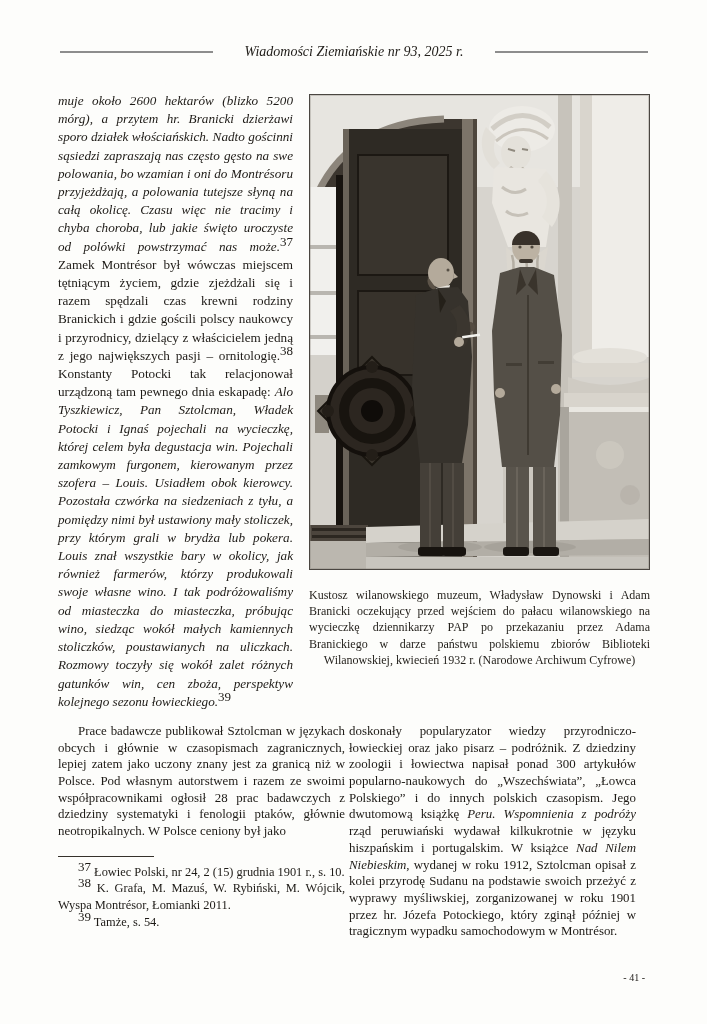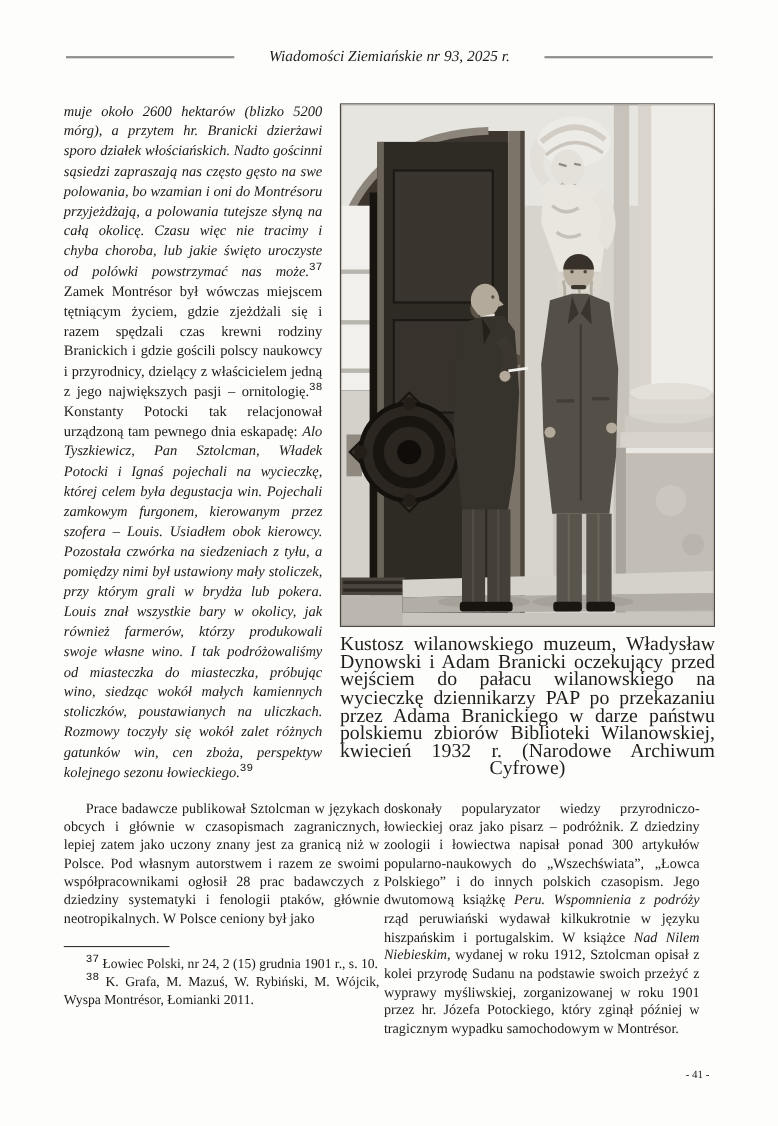--- a/index.html
+++ b/index.html
@@ -11,26 +11,26 @@
   
   .hdr{position:absolute;top:44px;left:60px;width:588px;display:flex;align-items:center;gap:32px;}
   .hdr .rule{flex:1;height:2px;background:#8d8d8d;}
   .hdr .jtitle{font-style:italic;font-size:14px;white-space:nowrap;color:#23201c;}
   
   .content{position:absolute;top:92px;left:58px;width:592px;}
   figure.photo-fig{float:right;width:341px;margin:2px 0 8px 16px;padding:0;}
   .photo-frame{width:341px;height:476px;border:1px solid #4a4641;box-sizing:border-box;background:#d7d4ce;}
   .photo-frame svg{display:block;}
   figcaption{
-    margin-top:7px;font-size:18px;line-height:16.2px;color:#211e19;
+    margin-top:17px;font-size:12px;line-height:16.2px;color:#211e19;
     text-align:justify;text-align-last:center;
   }
   .paraA{margin:0;font-size:13.2px;line-height:18.2px;text-align:justify;}
   .paraA .it{font-style:italic;}
-  sup.fnref{font-size:10px;vertical-align:super;line-height:0;font-family:Liberation Mono, monospace;}
+  sup.fnref{font-size:13px;vertical-align:super;line-height:0;}
   
   .bottom{clear:both;padding-top:12px;display:flex;gap:4px;}
   .col{width:287px;font-size:12.9px;line-height:16.7px;text-align:justify;}
   .paraB{margin:0;text-indent:20px;}
   .paraC{margin:0;}
   .paraC .it{font-style:italic;}
   
   .footnotes{margin-top:16px;font-size:12.4px;line-height:16.6px;}
   .fnrule{width:96px;height:1px;background:#35312b;margin:0 0 7px 0;}
   .fn{margin:0;text-indent:20px;text-align:justify;}
@@ -197,20 +197,21 @@
 
     <p class="paraA"><span class="it">muje około 2600 hektarów (blizko 5200 mórg), a przytem hr. Branicki dzierżawi sporo działek włościańskich. Nadto gościnni sąsiedzi zapraszają nas często gęsto na swe polowania, bo wzamian i oni do Montrésoru przyjeżdżają, a polowania tutejsze słyną na całą okolicę. Czasu więc nie tracimy i chyba choroba, lub jakie święto uroczyste od polówki powstrzymać nas może.</span><sup class="fnref">37</sup><span> Zamek Montrésor był wówczas miejscem tętniącym życiem, gdzie zjeżdżali się i razem spędzali czas krewni rodziny Branickich i gdzie gościli polscy naukowcy i przyrodnicy, dzielący z właścicielem jedną z jego największych pasji – ornitologię.</span><sup class="fnref">38</sup><span> Konstanty Potocki tak relacjonował urządzoną tam pewnego dnia eskapadę: </span><span class="it">Alo Tyszkiewicz, Pan Sztolcman, Władek Potocki i Ignaś pojechali na wycieczkę, której celem była degustacja win. Pojechali zamkowym furgonem, kierowanym przez szofera – Louis. Usiadłem obok kierowcy. Pozostała czwórka na siedzeniach z tyłu, a pomiędzy nimi był ustawiony mały stoliczek, przy którym grali w brydża lub pokera. Louis znał wszystkie bary w okolicy, jak również farmerów, którzy produkowali swoje własne wino. I tak podróżowaliśmy od miasteczka do miasteczka, próbując wino, siedząc wokół małych kamiennych stoliczków, poustawianych na uliczkach. Rozmowy toczyły się wokół zalet różnych gatunków win, cen zboża, perspektyw kolejnego sezonu łowieckiego.</span><sup class="fnref">39</sup></p>
 
     <div class="bottom">
       <div class="col">
         <p class="paraB">Prace badawcze publikował Sztolcman w językach obcych i głównie w czasopismach zagranicznych, lepiej zatem jako uczony znany jest za granicą niż w Polsce. Pod własnym autorstwem i razem ze swoimi współpracownikami ogłosił 28 prac badawczych z dziedziny systematyki i fenologii ptaków, głównie neotropikalnych. W Polsce ceniony był jako</p>
         <div class="footnotes">
           <div class="fnrule"></div>
           <p class="fn"><sup class="fnref">37</sup><span> Łowiec Polski, nr 24, 2 (15) grudnia 1901 r., s. 10.</span></p>
           <p class="fn"><sup class="fnref">38</sup><span> K. Grafa, M. Mazuś, W. Rybiński, M. Wójcik, </span><span class="it">Wyspa Montrésor</span><span>, Łomianki 2011.</span></p>
+          <p class="fn"><sup class="fnref">39</sup><span> Tamże, s. 54.</span></p>
         </div>
       </div>
       <div class="col">
         <p class="paraC"><span>doskonały popularyzator wiedzy przyrodniczo-łowieckiej oraz jako pisarz – podróżnik. Z dziedziny zoologii i łowiectwa napisał ponad 300 artykułów popularno-naukowych do „Wszechświata”, „Łowca Polskiego” i do innych polskich czasopism. Jego dwutomową książkę </span><span class="it">Peru. Wspomnienia z podróży</span><span> rząd peruwiański wydawał kilkukrotnie w języku hiszpańskim i portugalskim. W książce </span><span class="it">Nad Nilem Niebieskim</span><span>, wydanej w roku 1912, Sztolcman opisał z kolei przyrodę Sudanu na podstawie swoich przeżyć z wyprawy myśliwskiej, zorganizowanej w roku 1901 przez hr. Józefa Potockiego, który zginął później w tragicznym wypadku samochodowym w Montrésor.</span></p>
       </div>
     </div>
 
   </div>
 
   <div class="pagenum">- 41 -</div>

